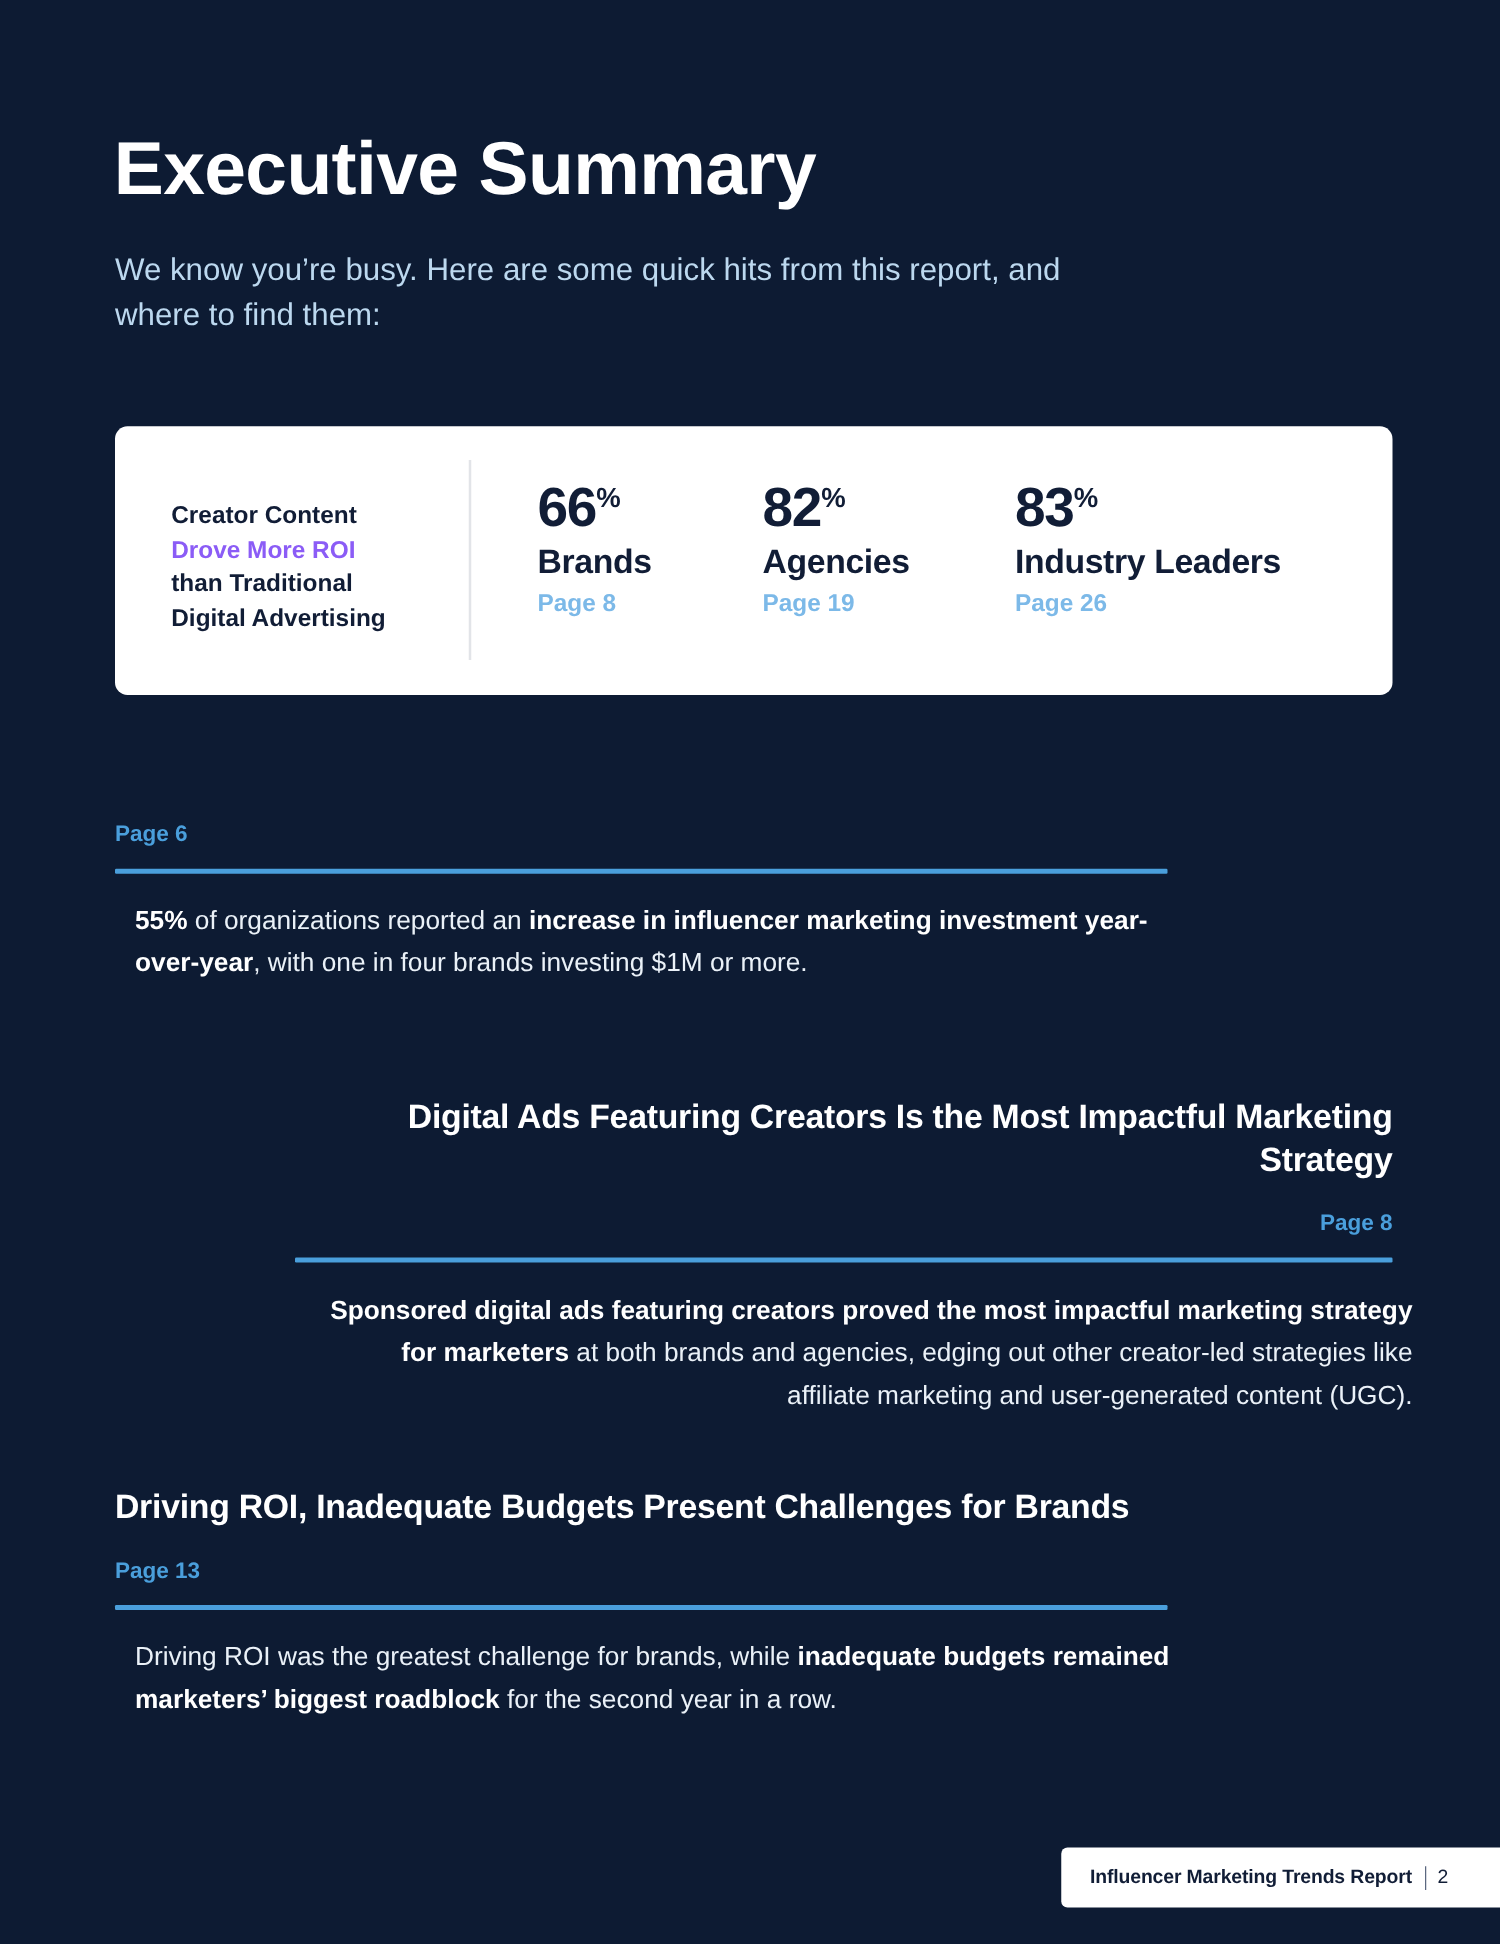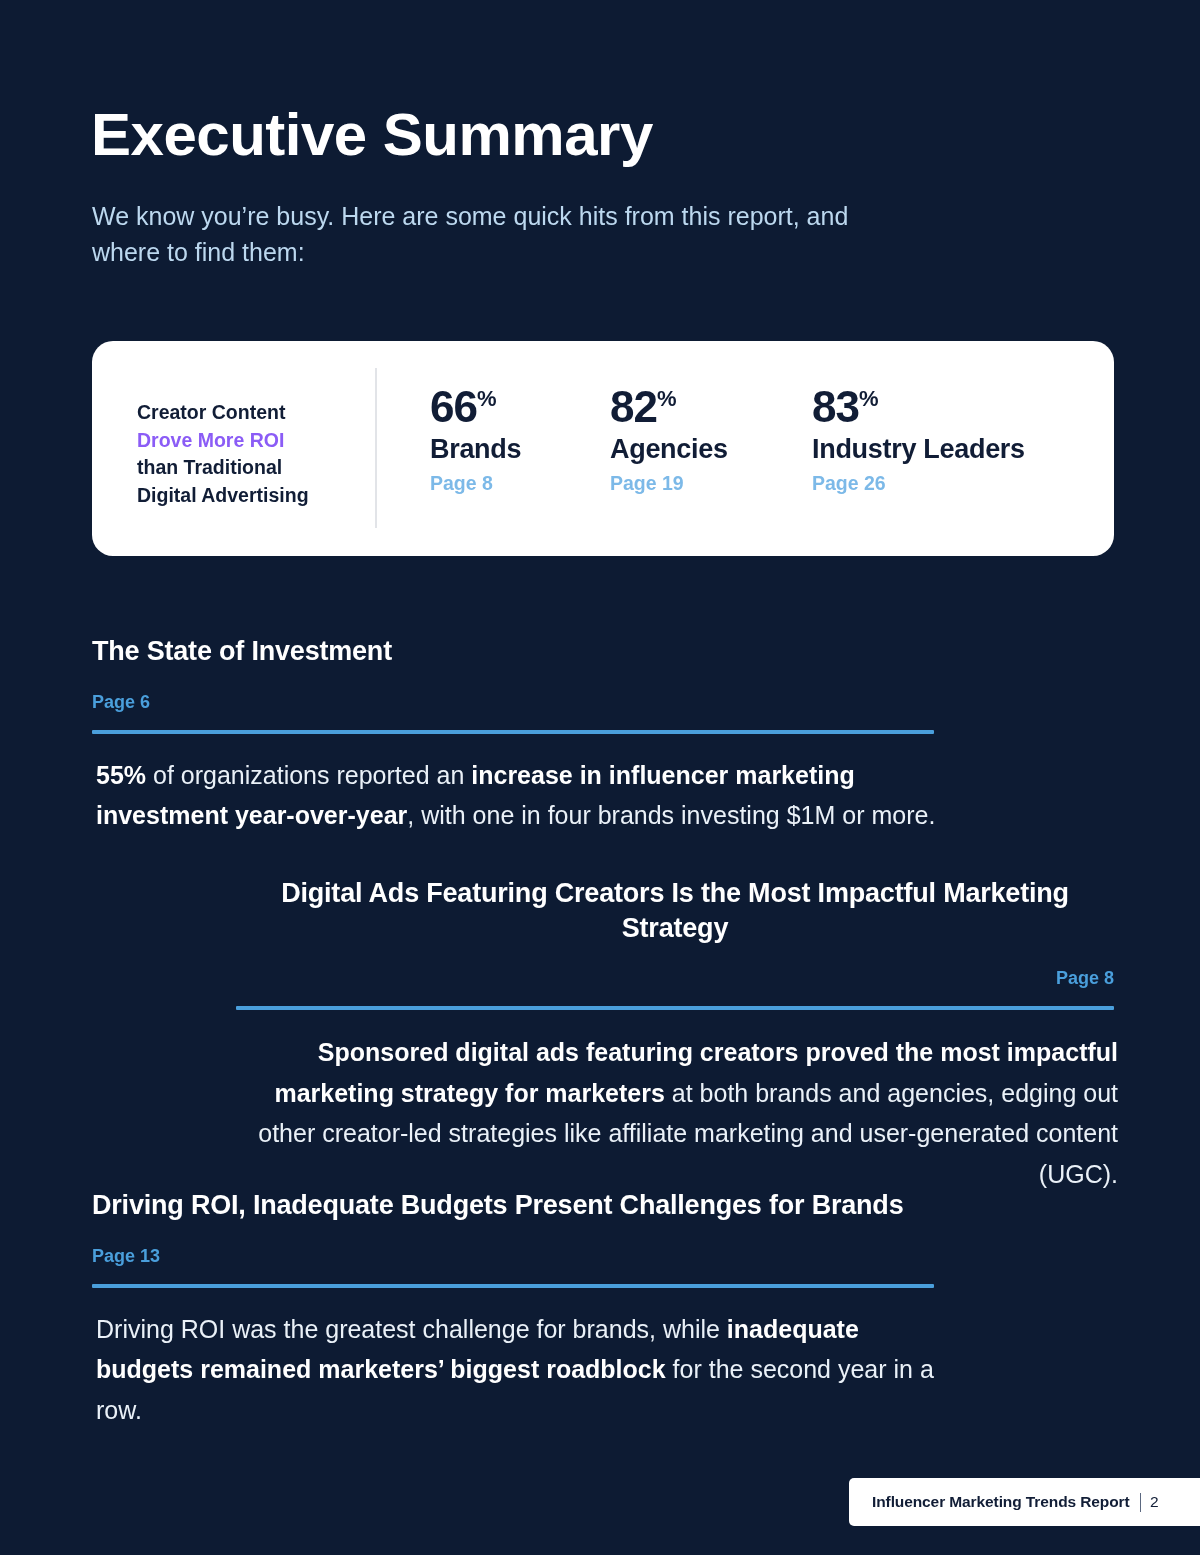--- a/index.html
+++ b/index.html
@@ -47,21 +47,21 @@
   }
 
   
   .stat-card {
     position: absolute;
     left: 92px;
     top: 341px;
     width: 1022px;
     height: 215px;
     background: #ffffff;
-    border-radius: 21px;
+    border-radius: 10px;
     box-sizing: border-box;
   }
   .card-label {
     position: absolute;
     left: 45px;
     top: 58px;
     font-size: 19.5px;
     font-weight: 700;
     line-height: 1.42;
     color: #111d36;
@@ -134,36 +134,36 @@
     color: #4a9fdc;
     margin-top: 24px;
     line-height: 1;
   }
   .section-rule {
     height: 4px;
     background: #4a9fdc;
     border-radius: 1px;
   }
   .section-body {
-    font-size: 25px;
+    font-size: 21px;
     font-weight: 400;
     color: #eaf1f8;
     line-height: 1.62;
-    margin: 4px;
+    margin: 16px;
   }
   .section-body b { font-weight: 700; color: #ffffff; }
 
   
   #section-investment { left: 92px; top: 634px; width: 842px; }
   #section-investment .section-rule { margin-top: 19px; width: 842px; }
   #section-investment .section-body { margin-top: 21px; width: 842px; }
 
   
   #section-digital-ads { left: 236px; top: 876px; width: 878px; text-align: right; }
-  #section-digital-ads .section-title { font-size: 27px; text-align: center; }
+  #section-digital-ads .section-title { font-size: 27px; }
   #section-digital-ads .section-rule { margin-top: 19px; width: 878px; }
   #section-digital-ads .section-body { margin-top: 22px; width: 878px; }
 
   
   #section-roi-challenges { left: 92px; top: 1188px; width: 842px; }
   #section-roi-challenges .section-rule { margin-top: 19px; width: 842px; }
   #section-roi-challenges .section-body { margin-top: 21px; width: 842px; }
 
   
   .footer-badge {
@@ -223,21 +223,20 @@
     </div>
 
     <div class="stat-col c3">
       <div class="stat-number">83<span class="pct">%</span></div>
       <div class="stat-name">Industry Leaders</div>
       <div class="stat-page">Page 26</div>
     </div>
   </div>
 
   <div class="section" id="section-investment">
-    <h2 class="section-title">The State of Investment</h2>
     <div class="section-page">Page 6</div>
     <div class="section-rule"></div>
     <p class="section-body"><b>55%</b><span> of organizations reported an </span><b>increase in influencer marketing investment year-over-year</b><span>, with one in four brands investing $1M or more.</span></p>
   </div>
 
   <div class="section" id="section-digital-ads">
     <h2 class="section-title">Digital Ads Featuring Creators Is the Most Impactful Marketing Strategy</h2>
     <div class="section-page">Page 8</div>
     <div class="section-rule"></div>
     <p class="section-body"><b>Sponsored digital ads featuring creators proved the most impactful marketing strategy for marketers</b><span> at both brands and agencies, edging out other creator-led strategies like affiliate marketing and user-generated content (UGC).</span></p>

